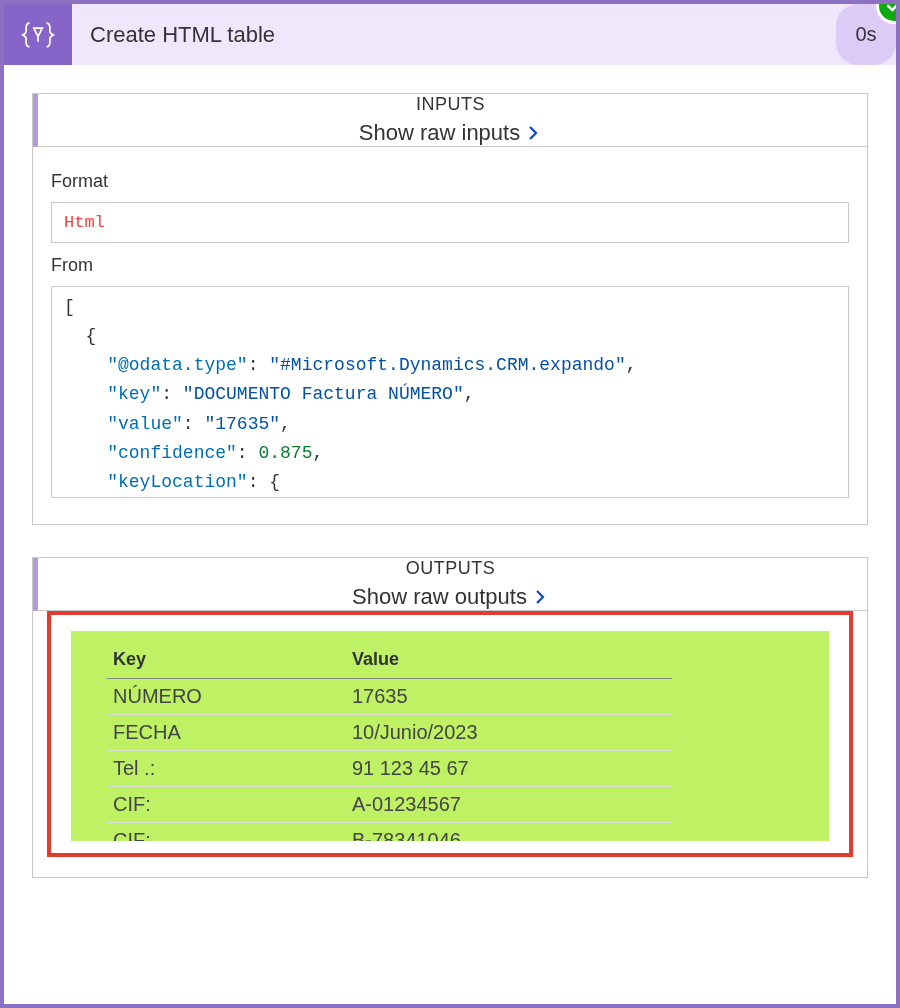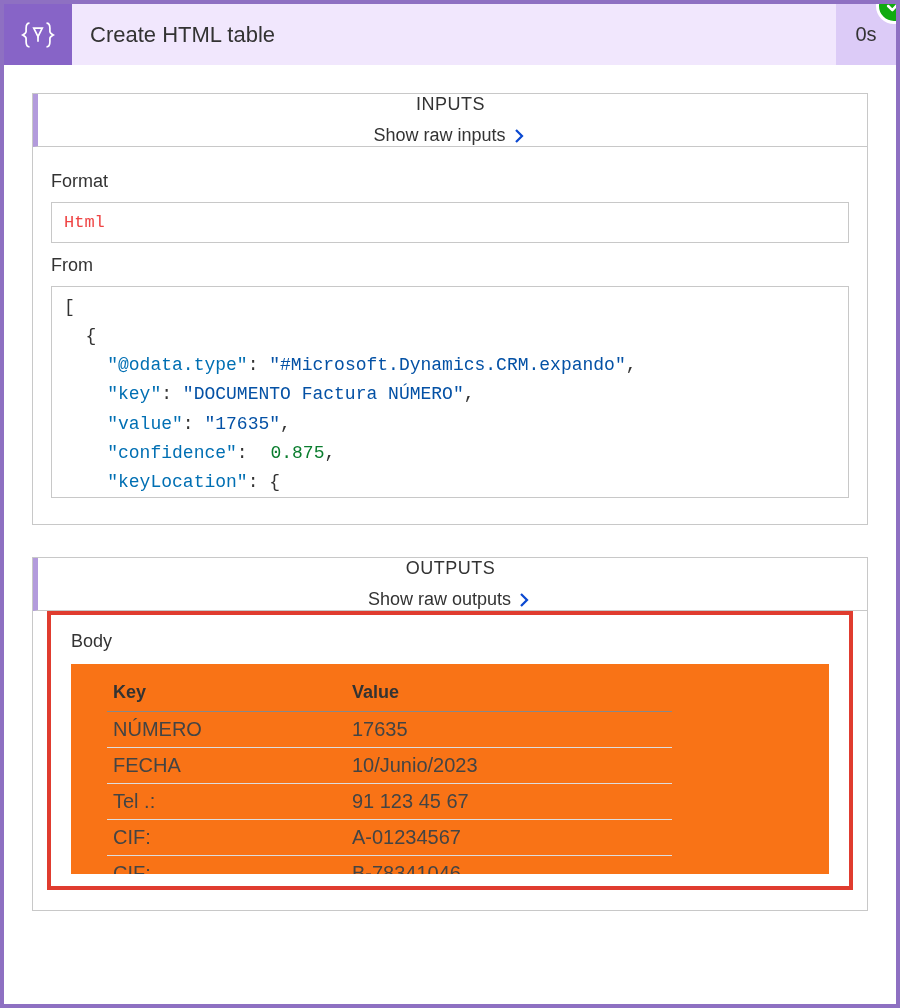--- a/index.html
+++ b/index.html
@@ -37,20 +37,21 @@
       font-weight: 400;
     }
     .timing {
       width: 60px;
       background: #dccbf7;
       display: flex;
       align-items: center;
       justify-content: center;
       font-size: 20px;
       color: #333;
+      border-radius: 22px;
     }
     .check-badge {
       position: absolute;
       top: -16px;
       right: -16px;
       width: 36px;
       height: 36px;
       background: #10aa10;
       border-radius: 50%;
       border: 3px solid #fff;
@@ -79,21 +80,21 @@
     }
     .panel-header-title {
       font-size: 18px;
       color: #333;
       letter-spacing: 0.5px;
     }
     .show-raw {
       display: flex;
       align-items: center;
       gap: 4px;
-      font-size: 18px;
+      font-size: 22px;
       color: #333;
       cursor: pointer;
     }
     .show-raw svg { width: 18px; height: 18px; }
 
     .panel-body { padding: 18px 18px 26px 18px; }
 
     .field-label {
       font-size: 18px;
       color: #333;
@@ -118,40 +119,40 @@
       padding: 6px 10px 6px 12px;
       font-family: "Consolas", "Courier New", monospace;
       font-size: 18px;
       line-height: 1.62;
       color: #333;
       white-space: pre;
       background: #fff;
     }
     .tok-key { color: #006fb3; }
     .tok-str { color: #0451a5; }
-    .tok-num { color: #0a7d2e; margin-left: 12px; }
+    .tok-num { color: #0a7d2e; }
     .tok-punc { color: #333; }
     .tok-type { color: #0451a5; }
 
     .outputs-inner {
       padding: 0px 20px 20px 20px;
     }
     .outputs-highlight {
       border: 4px solid #e03c2f;
       padding: 16px 20px 12px 20px;
       margin: 0 -6px;
     }
     .body-label {
       font-size: 18px;
       color: #333;
       margin-bottom: 12px;
     }
     .result-wrap {
       position: relative;
-      background: #f97316;
+      background: #bef264;
       padding: 10px 36px 10px 36px;
       overflow-y: scroll;
       height: 210px;
     }
     .result-table {
       border-collapse: collapse;
       width: 565px;
     }
     .result-table th {
       text-align: left;
@@ -231,21 +232,20 @@
       <div class="panel-header-title">OUTPUTS</div>
       <div class="show-raw">
         <span>Show raw outputs</span>
         <svg viewBox="0 0 24 24">
             <path class="chevron" d="M8 4 L16 12 L8 20"></path>
           </svg>
       </div>
     </div>
     <div class="outputs-inner">
       <div class="outputs-highlight">
-        <div class="body-label">Body</div>
         <div class="result-wrap">
           <table class="result-table">
             <thead>
               <tr>
                 <th>Key</th>
                 <th>Value</th>
               </tr>
             </thead>
             <tbody id="out-tbody">
                 <tr>

